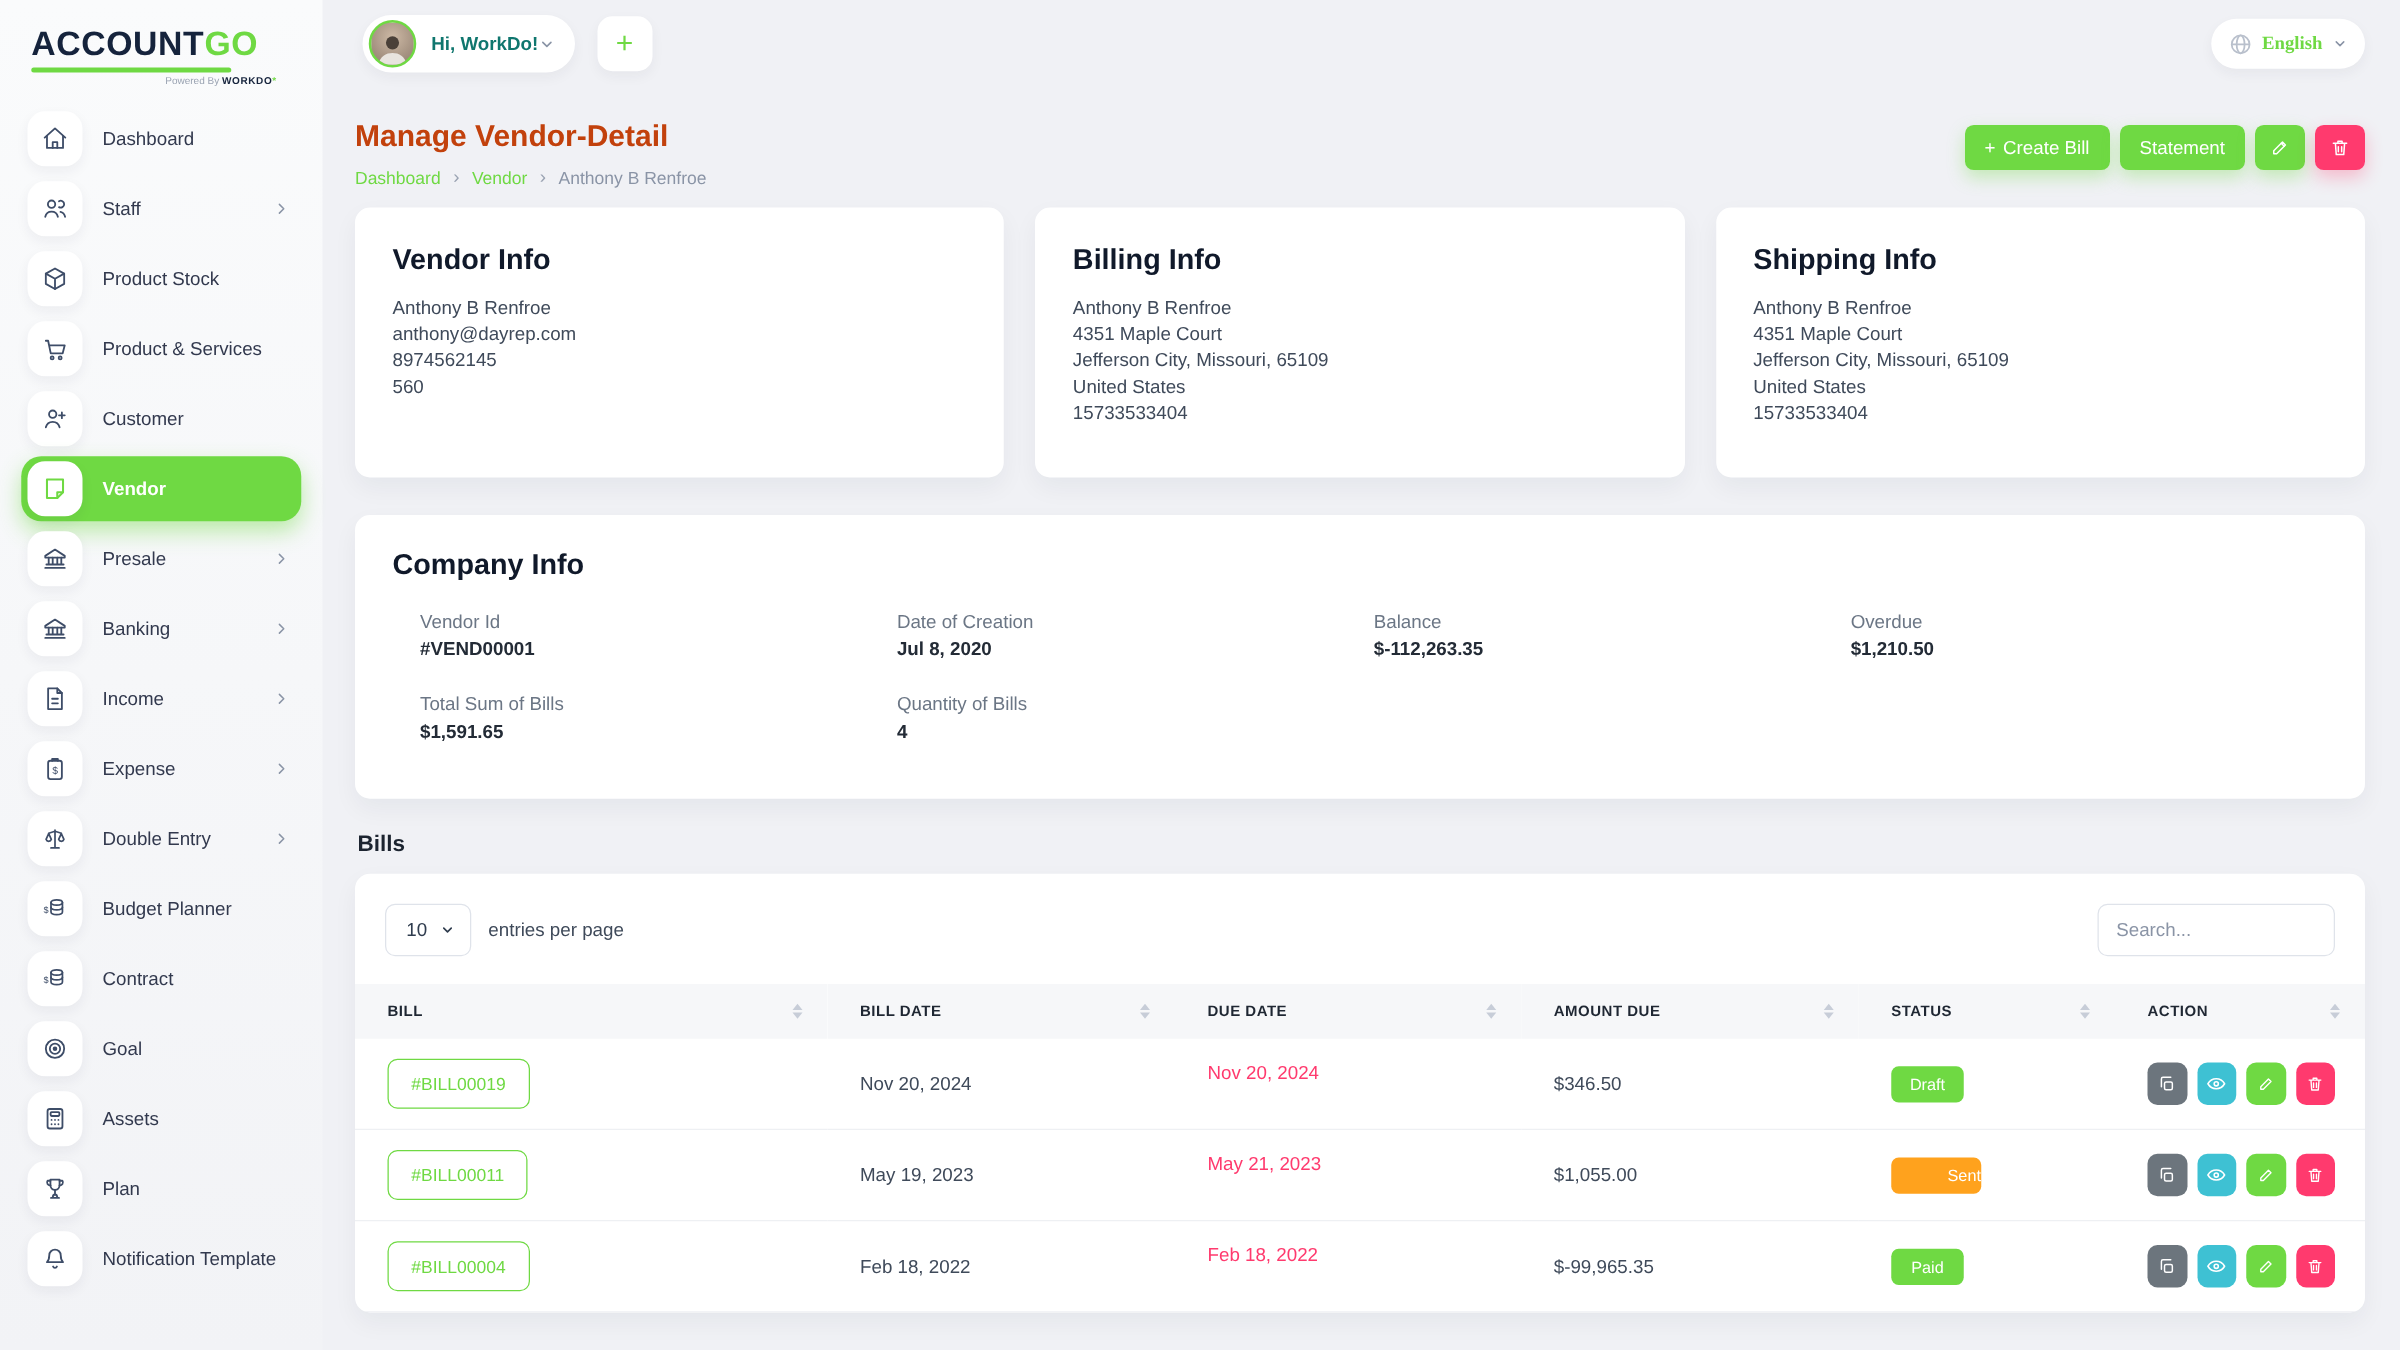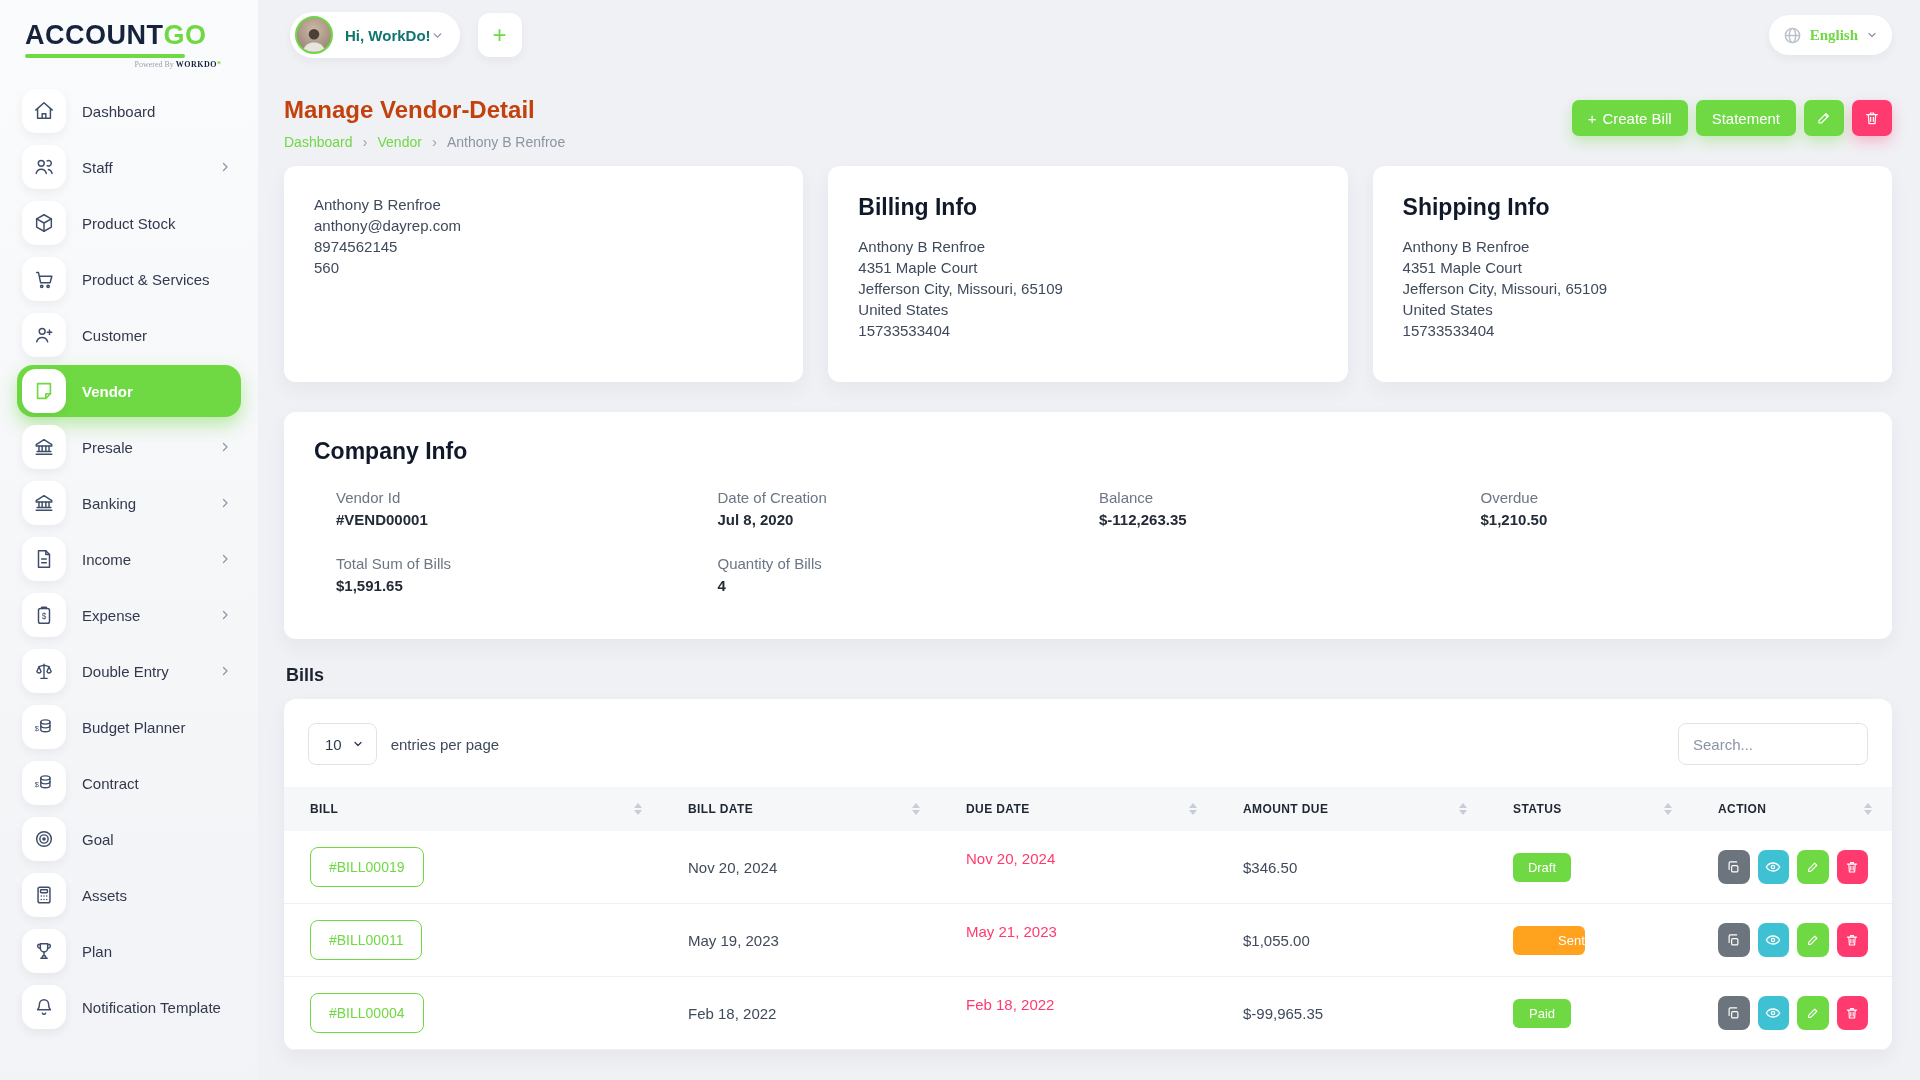--- a/index.html
+++ b/index.html
@@ -5,21 +5,21 @@
   * { margin:0; padding:0; box-sizing:border-box; }
   html,body { width:1920px; height:1080px; overflow:hidden; }
   body { font-family:"Liberation Sans", sans-serif; background:#f0f1f5; color:#2f3c4e; position:relative; }
 
   
   .sidebar { position:absolute; left:0; top:0; width:258px; height:1080px; padding:14px 17px 0 17px; background:linear-gradient(180deg,#fafbfc,#f2f3f6); z-index:5; }
   .logo { padding:6px 4px 0 8px; margin-bottom:16px; width:208px; }
   .logo-line1 { font-size:27px; font-weight:800; letter-spacing:.5px; color:#15233c; white-space:nowrap; }
   .logo-line1 .go { color:#6fd943; }
   .logo-bar { height:4px; background:#6fd943; border-radius:2px; margin:3px 0 2px 0; width:160px; }
-  .logo-powered { font-size:8px; text-align:right; width:196px; color:#9aa3b2;font-family:Liberation Serif, serif; }
+  .logo-powered { font-size:8px; text-align:right; width:196px; color:#9aa3b2; }
   .logo-powered b { color:#15233c; letter-spacing:.5px; }
   .logo-powered .dot { color:#6fd943; font-weight:bold; }
   .nav-item { display:flex; align-items:center; height:52px; margin-bottom:4px; padding:0 8px 0 5px; border-radius:16px; cursor:pointer; position:relative; }
   .icon-box { width:44px; height:44px; border-radius:14px; background:#ffffff; box-shadow:0 4px 10px rgba(30,40,60,.06); display:flex; align-items:center; justify-content:center; color:#3e4d68; flex:0 0 44px; }
   .nav-label { margin-left:16px; font-size:15px; font-weight:500; color:#32394e; white-space:nowrap; }
   .nav-item.active { background:#6fd943; box-shadow:0 8px 18px rgba(111,217,67,.45); }
   .nav-item.active .icon-box { color:#6fd943; }
   .nav-item.active .nav-label { color:#ffffff; font-weight:700; }
   .chev { position:absolute; right:10px; color:#8a94a6; }
 
@@ -347,20 +347,21 @@
       <button class="btn btn-pink btn-icon">
           <svg width="16" height="16" viewBox="0 0 24 24" fill="none" stroke="#fff" stroke-width="1.8" stroke-linecap="round" stroke-linejoin="round">
             <path d="M4 7h16M9.5 7V4.5h5V7M6.5 7l1 13.5h9l1-13.5M10 11v6M14 11v6"></path>
           </svg>
         </button>
     </div>
   </div>
 
   <div class="info-row">
     <section class="card info-card">
+      <h2>Vendor Info</h2>
       <div class="line">Anthony B Renfroe</div>
       <div class="line">anthony@dayrep.com</div>
       <div class="line">8974562145</div>
       <div class="line">560</div>
     </section>
     <section class="card info-card">
       <h2>Billing Info</h2>
       <div class="line">Anthony B Renfroe</div>
       <div class="line">4351 Maple Court</div>
       <div class="line">Jefferson City, Missouri, 65109</div>

